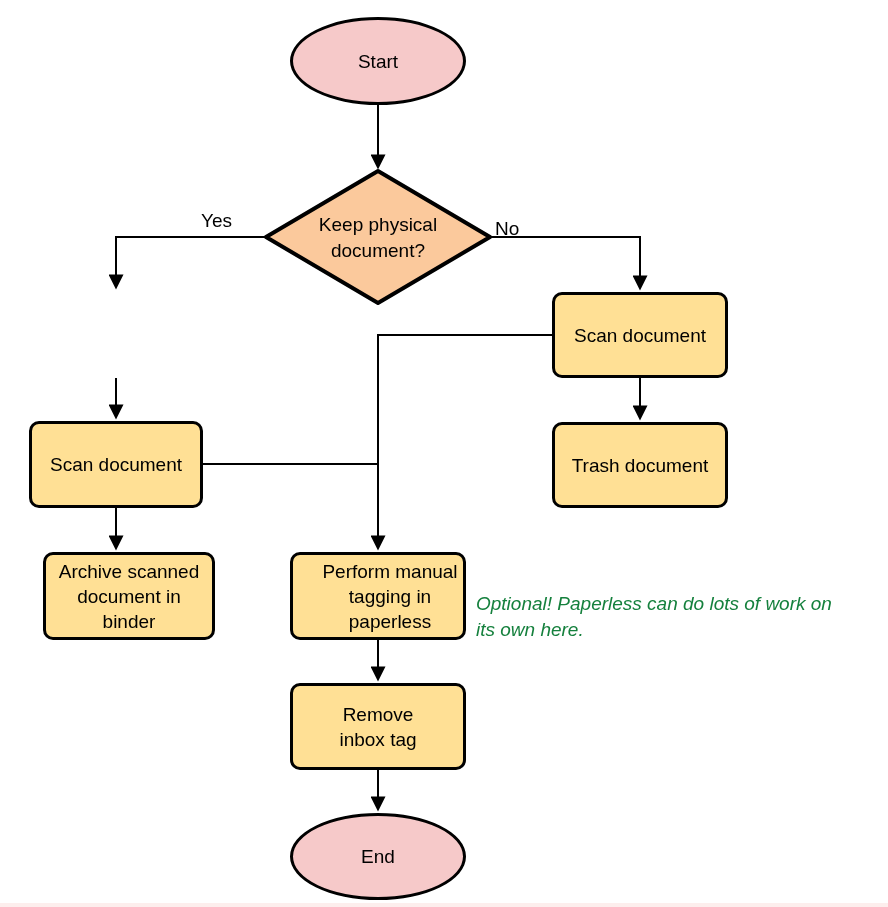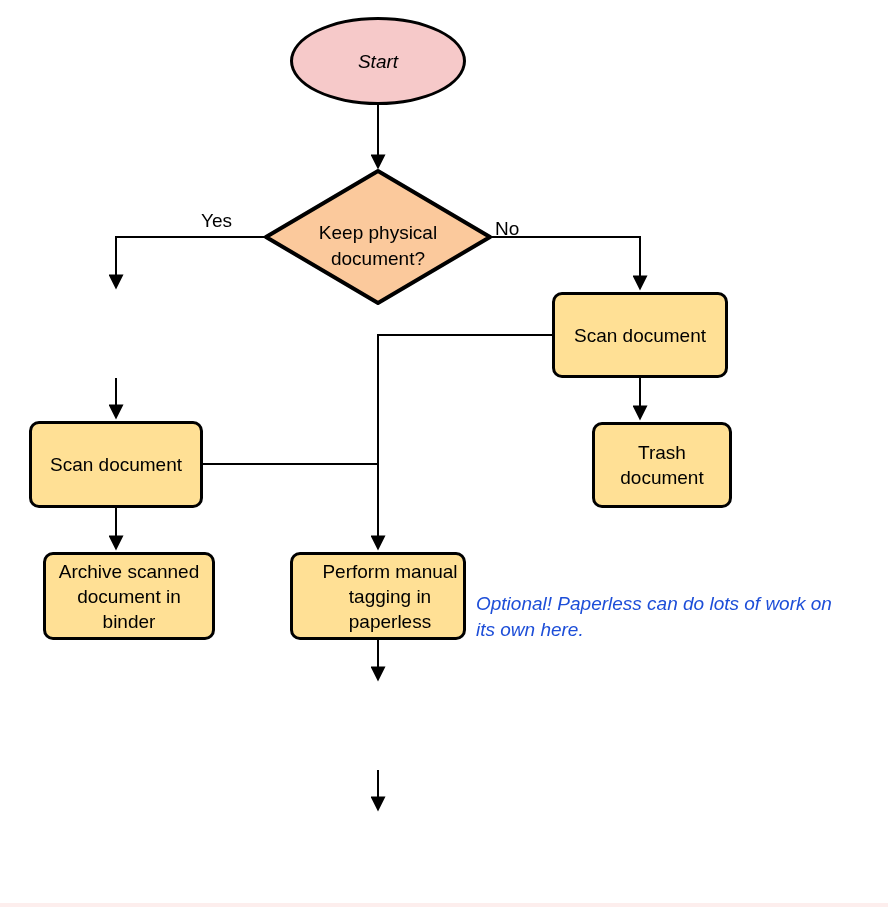--- a/index.html
+++ b/index.html
@@ -20,51 +20,50 @@
     display: flex; align-items: center; justify-content: center;
     text-align: center;
     font-size: 19px; line-height: 25px; color: #000;
     white-space: pre-line;
     box-sizing: border-box;
   }
   .terminator {
     background: var(--terminator-fill, #f6c9c9);
     border: 3.5px solid var(--stroke, #000);
     border-radius: 50%;
-    font-style: italic;
   }
   .process {
     background: var(--process-fill, #ffe095);
     border: 3.5px solid var(--stroke, #000);
     border-radius: 10px;
   }
-  .decision-label { position: absolute; text-align: center; font-size: 19px; line-height: 26px; white-space: pre-line; color: #000; margin-top: 8px; }
+  .decision-label { position: absolute; text-align: center; font-size: 19px; line-height: 26px; white-space: pre-line; color: #000; }
 
   .edge-label {
     position: absolute;
     font-size: 19px; color: #000; text-align: left;
   }
   .annotation {
     position: absolute;
     left: 476px; top: 591px; width: 400px;
-    font-size: 19px; line-height: 26px; font-style: italic; color: #1d4ed8;
+    font-size: 19px; line-height: 26px; font-style: italic; color: #15803d;
     white-space: pre-line;
   }
   .bottom-edge {
     position: absolute; left: 0; bottom: 0; width: 888px; height: 4px;
     background: var(--bottom-edge, #fdeeed);
   }
 
   
   #n-start        { left: 290px; top: 17px;  width: 176px; height: 88px; }
   #n-write-asn    { left: 30px;  top: 291px; width: 172px; height: 87px; }
   #n-scan-left    { left: 29px;  top: 421px; width: 174px; height: 87px; }
   #n-archive      { left: 43px;  top: 552px; width: 172px; height: 88px; }
   #n-scan-right   { left: 552px; top: 292px; width: 176px; height: 86px; }
-  #n-trash        { left: 552px; top: 422px; width: 140px; height: 86px; margin-left: 40px; }
+  #n-trash        { left: 552px; top: 422px; width: 176px; height: 86px; }
   #n-tagging      { left: 290px; top: 552px; width: 176px; height: 88px; padding-left: 24px; }
   #n-remove-inbox { left: 290px; top: 683px; width: 176px; height: 87px; }
   #n-end          { left: 290px; top: 813px; width: 176px; height: 87px; }
   #decision-text  { left: 298px; top: 212px; width: 160px; }
   #lbl-yes        { left: 201px; top: 210px; width: 50px; }
   #lbl-no         { left: 495px; top: 218px; width: 50px; }
 </style>
 </head>
 <body>
 
@@ -122,16 +121,23 @@
 
   <div class="node process" id="n-tagging">
     <span>Perform manual
 tagging in
 paperless</span>
   </div>
 
   <div class="annotation">Optional! Paperless can do lots of work on
 its own here.</div>
 
+  <div class="node process" id="n-remove-inbox">
+    <span>Remove
+inbox tag</span>
+  </div>
 
+  <div class="node terminator" id="n-end">
+    <span>End</span>
+  </div>
 
   <div class="bottom-edge"></div>
 </div>
 
 </body></html>

